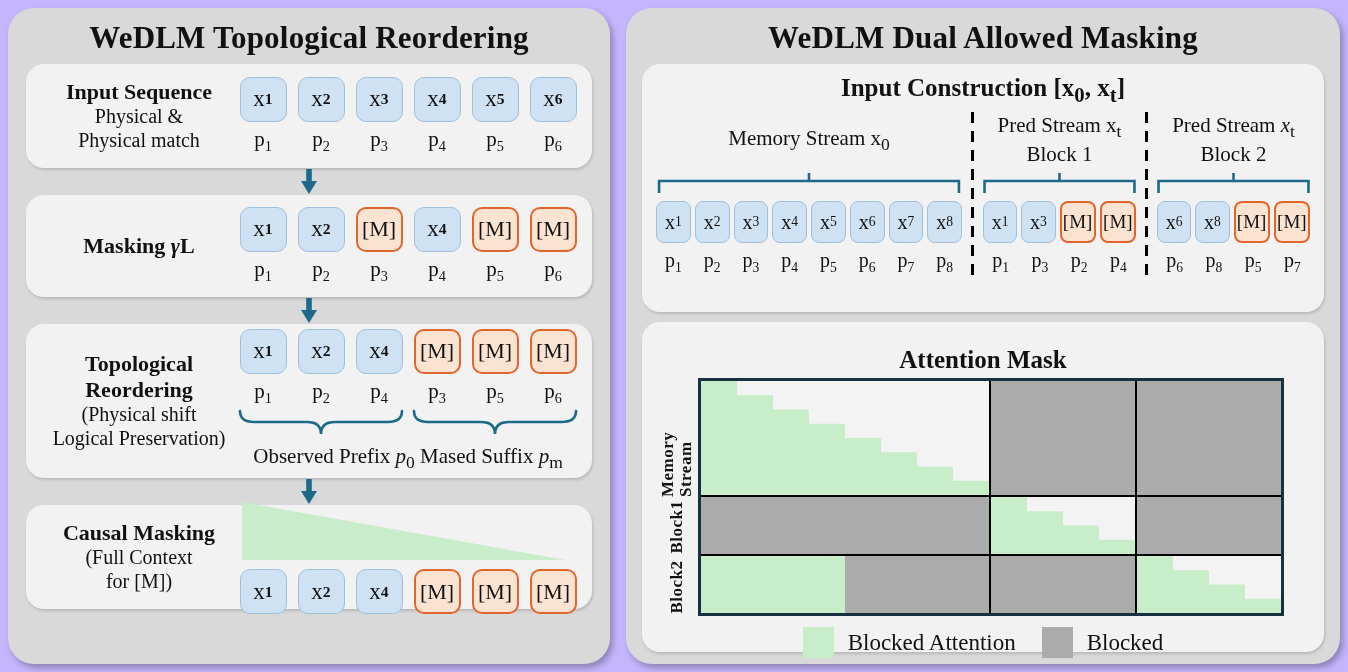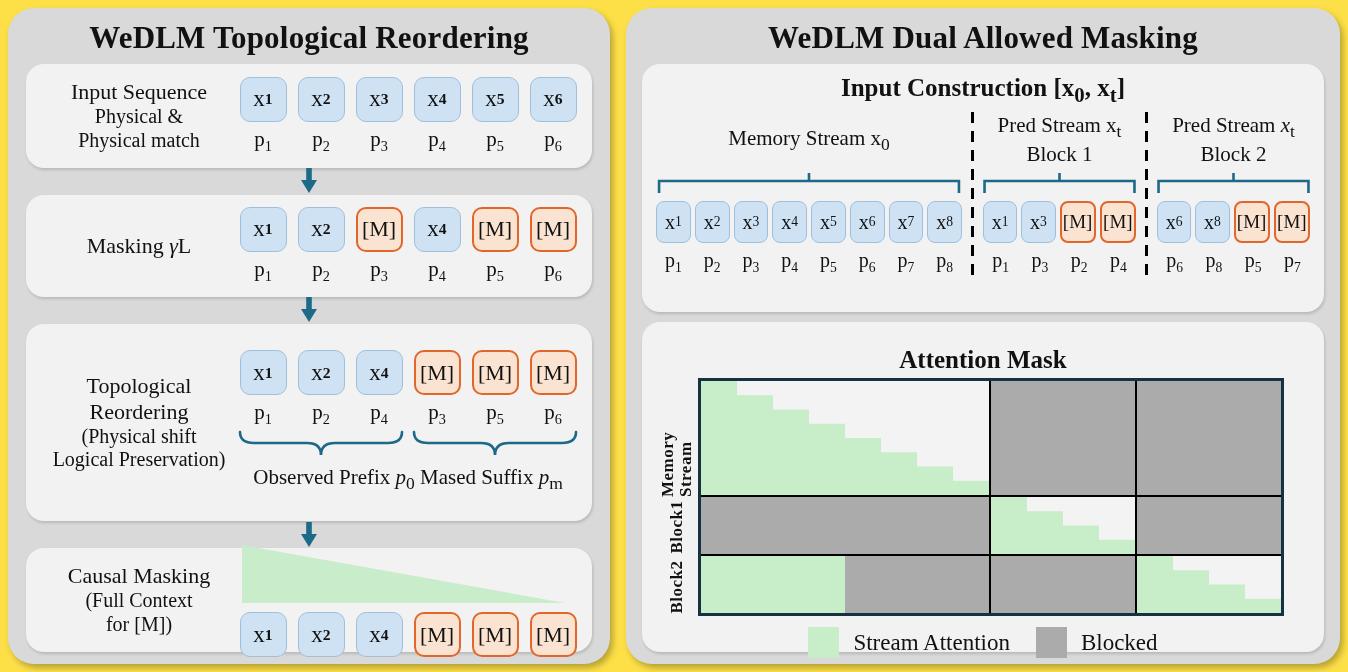--- a/index.html
+++ b/index.html
@@ -1,30 +1,30 @@
 <!DOCTYPE html>
 <html style="--panel_bg: #d9d9d9; --box_bg: #f2f2f2; --token_obs_bg: #cfe2f3; --token_obs_border: #9fc0dd; --token_mask_bg: #fbe3d2; --token_mask_border: #e0662b; --accent_teal: #1d6988; --triangle_green: #c9edca; --mask_allowed: #c7edc9; --mask_blocked: #ababab; --mask_empty: #f3f3f3;"><head>
 <meta charset="utf-8">
 <style>
   html,body{margin:0;padding:0;background:#fff;}
-  .canvas{position:relative;width:1348px;height:672px;background:#fde047;
+  .canvas{position:relative;width:1348px;height:672px;background:#c4b5fd;
     font-family:"Liberation Serif","DejaVu Serif",serif;color:#111;
     display:flex;gap:16px;padding:8px;box-sizing:border-box;}
   .panel{background:var(--panel_bg);border-radius:26px;box-shadow:3px 4px 6px rgba(0,0,0,.28);
     box-sizing:border-box;display:flex;flex-direction:column;}
   .panel-left{width:602px;padding:8px 18px 12px;}
   .panel-right{width:714px;padding:8px 16px 12px;}
   .panel-title{text-align:center;font-weight:bold;font-size:31px;margin:4px 0 8px;letter-spacing:.2px;}
   .box{background:var(--box_bg);border-radius:18px;box-shadow:1px 2px 3px rgba(0,0,0,.15);box-sizing:border-box;}
 
   
   .lrow{display:flex;align-items:center;padding:6px 14px;}
   .lrow .labcol{width:198px;flex:none;text-align:center;}
   .lab-line{font-size:20px;line-height:1.18;}
-  .lab-line.bold{font-weight:normal;font-size:22px;}
+  .lab-line.bold{font-weight:bold;font-size:22px;}
   .tokcol{flex:1;display:flex;flex-direction:column;align-items:center;}
   .tokens{display:flex;gap:11px;}
   .token{width:47px;height:45px;border-radius:10px;display:flex;align-items:center;justify-content:center;
     font-size:23px;background:var(--token_obs_bg);border:1.6px solid var(--token_obs_border);box-sizing:border-box;}
   .token.masked{background:var(--token_mask_bg);border:2.2px solid var(--token_mask_border);font-size:22px;}
   .token sub{font-size:.68em;line-height:0;}
   .panel-left .token:not(.masked) sub{font-weight:bold;}
   .positions{display:flex;gap:11px;margin-top:5px;}
   .pos{width:47px;text-align:center;font-size:21px;}
   .pos sub{font-size:.68em;}
@@ -131,21 +131,21 @@
       </div>
     </div>
 
     <div class="arrow-wrap">
         <svg width="20" height="26">
       <rect x="7.2" y="0" width="5.6" height="13" fill="var(--accent_teal)"></rect>
       <polygon points="2,12 18,12 10,25" fill="var(--accent_teal)"></polygon>
         </svg>
       </div>
 
-    <div class="box lrow" style="height:198px;">
+    <div class="box lrow" style="height:154px;">
       <div class="labcol">
           <div class="lab-line bold">Topological</div>
           <div class="lab-line bold">Reordering</div>
           <div class="lab-line">(Physical shift</div>
           <div class="lab-line">Logical Preservation)</div>
         </div>
       <div class="tokcol">
         <div class="tokens">
             <div class="token">x<sub>1</sub></div>
             <div class="token">x<sub>2</sub></div>
@@ -310,21 +310,21 @@
               <div class="mask-block" style="flex: 4 1 0px; background: var(--mask_blocked);"></div>
               <div class="mask-block" style="flex: 4 1 0px; background: var(--mask_empty);">
                 <div class="" style="position: absolute; inset: 0px; background: var(--mask_allowed); clip-path: polygon(0% 0%, 25% 0%, 25% 25%, 50% 25%, 50% 50%, 75% 50%, 75% 75%, 100% 75%, 100% 100%, 0% 100%);"></div>
               </div>
             </div>
           </div>
       </div>
       <div class="legend" id="mask-legend">
           <div class="legend-item">
             <div class="sw" style="background: var(--mask_allowed);"></div>
-            <div class="lg-label">Stream Attention</div>
+            <div class="lg-label">Blocked Attention</div>
           </div>
           <div class="legend-item">
             <div class="sw" style="background: var(--mask_blocked);"></div>
             <div class="lg-label">Blocked</div>
           </div>
         </div>
     </div>
   </div>
 </div>
 

